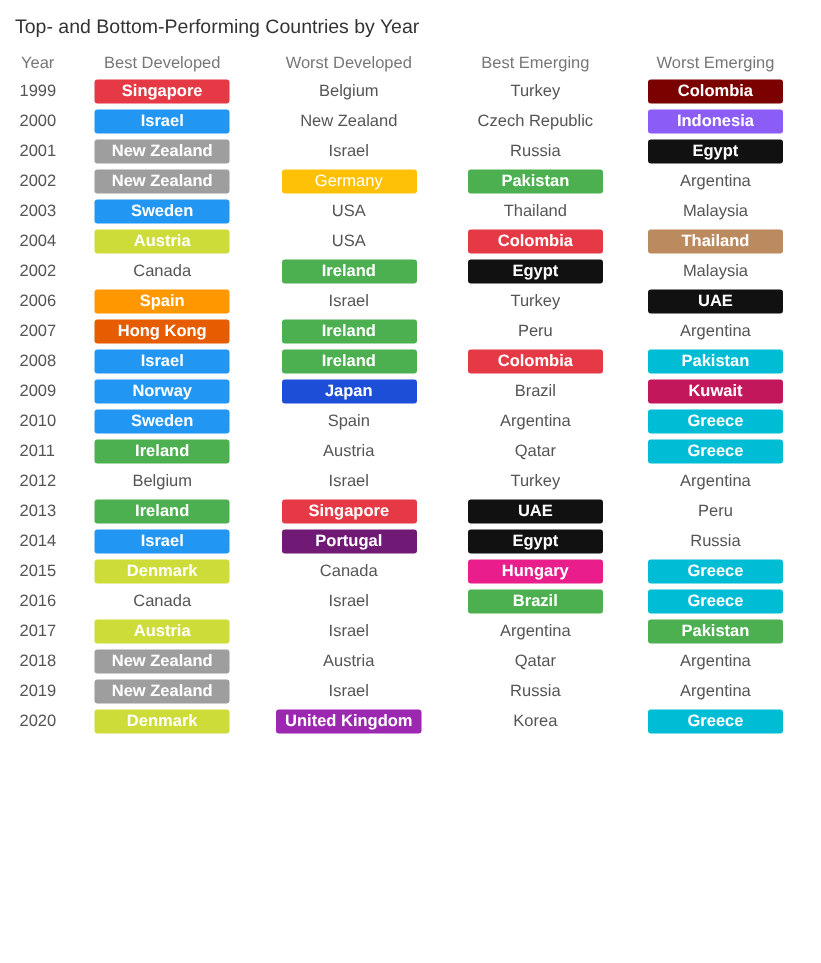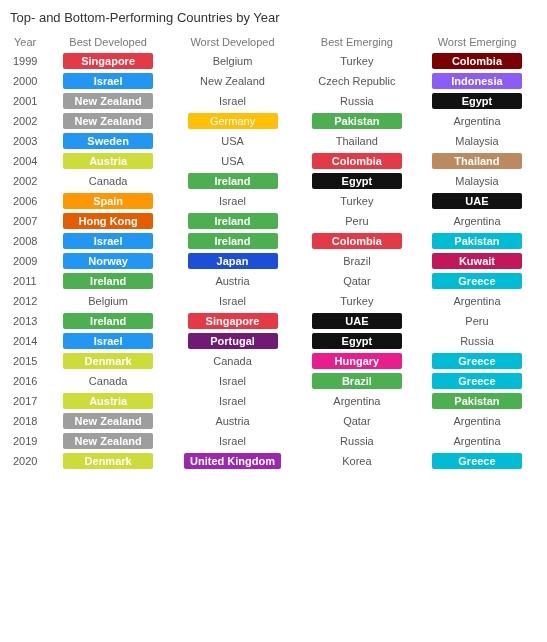--- a/index.html
+++ b/index.html
@@ -131,20 +131,27 @@
           <td><span style="display: inline-block; padding: 2px 6px; border-radius: 2px; background-color: rgb(0, 188, 212); color: rgb(255, 255, 255); font-weight: bold; min-width: 90px; text-align: center; font-size: 11px;">Pakistan</span></td>
         </tr>
         <tr>
           <td>2009</td>
           <td><span style="display: inline-block; padding: 2px 6px; border-radius: 2px; background-color: rgb(33, 150, 243); color: rgb(255, 255, 255); font-weight: bold; min-width: 90px; text-align: center; font-size: 11px;">Norway</span></td>
           <td><span style="display: inline-block; padding: 2px 6px; border-radius: 2px; background-color: #1d4ed8; color: rgb(255, 255, 255); font-weight: bold; min-width: 90px; text-align: center; font-size: 11px;">Japan</span></td>
           <td><span style="display: inline-block; padding: 2px 4px; color: rgb(85, 85, 85); font-weight: normal; min-width: 90px; text-align: center; font-size: 11px;">Brazil</span></td>
           <td><span style="display: inline-block; padding: 2px 6px; border-radius: 2px; background-color: rgb(194, 24, 91); color: rgb(255, 255, 255); font-weight: bold; min-width: 90px; text-align: center; font-size: 11px;">Kuwait</span></td>
         </tr>
         <tr>
+          <td>2010</td>
+          <td><span style="display: inline-block; padding: 2px 6px; border-radius: 2px; background-color: rgb(33, 150, 243); color: rgb(255, 255, 255); font-weight: bold; min-width: 90px; text-align: center; font-size: 11px;">Sweden</span></td>
+          <td><span style="display: inline-block; padding: 2px 4px; color: rgb(85, 85, 85); font-weight: normal; min-width: 90px; text-align: center; font-size: 11px;">Spain</span></td>
+          <td><span style="display: inline-block; padding: 2px 4px; color: rgb(85, 85, 85); font-weight: normal; min-width: 90px; text-align: center; font-size: 11px;">Argentina</span></td>
+          <td><span style="display: inline-block; padding: 2px 6px; border-radius: 2px; background-color: rgb(0, 188, 212); color: rgb(255, 255, 255); font-weight: bold; min-width: 90px; text-align: center; font-size: 11px;">Greece</span></td>
+        </tr>
+        <tr>
           <td>2011</td>
           <td><span style="display: inline-block; padding: 2px 6px; border-radius: 2px; background-color: rgb(76, 175, 80); color: rgb(255, 255, 255); font-weight: bold; min-width: 90px; text-align: center; font-size: 11px;">Ireland</span></td>
           <td><span style="display: inline-block; padding: 2px 4px; color: rgb(85, 85, 85); font-weight: normal; min-width: 90px; text-align: center; font-size: 11px;">Austria</span></td>
           <td><span style="display: inline-block; padding: 2px 4px; color: rgb(85, 85, 85); font-weight: normal; min-width: 90px; text-align: center; font-size: 11px;">Qatar</span></td>
           <td><span style="display: inline-block; padding: 2px 6px; border-radius: 2px; background-color: rgb(0, 188, 212); color: rgb(255, 255, 255); font-weight: bold; min-width: 90px; text-align: center; font-size: 11px;">Greece</span></td>
         </tr>
         <tr>
           <td>2012</td>
           <td><span style="display: inline-block; padding: 2px 4px; color: rgb(85, 85, 85); font-weight: normal; min-width: 90px; text-align: center; font-size: 11px;">Belgium</span></td>
           <td><span style="display: inline-block; padding: 2px 4px; color: rgb(85, 85, 85); font-weight: normal; min-width: 90px; text-align: center; font-size: 11px;">Israel</span></td>

